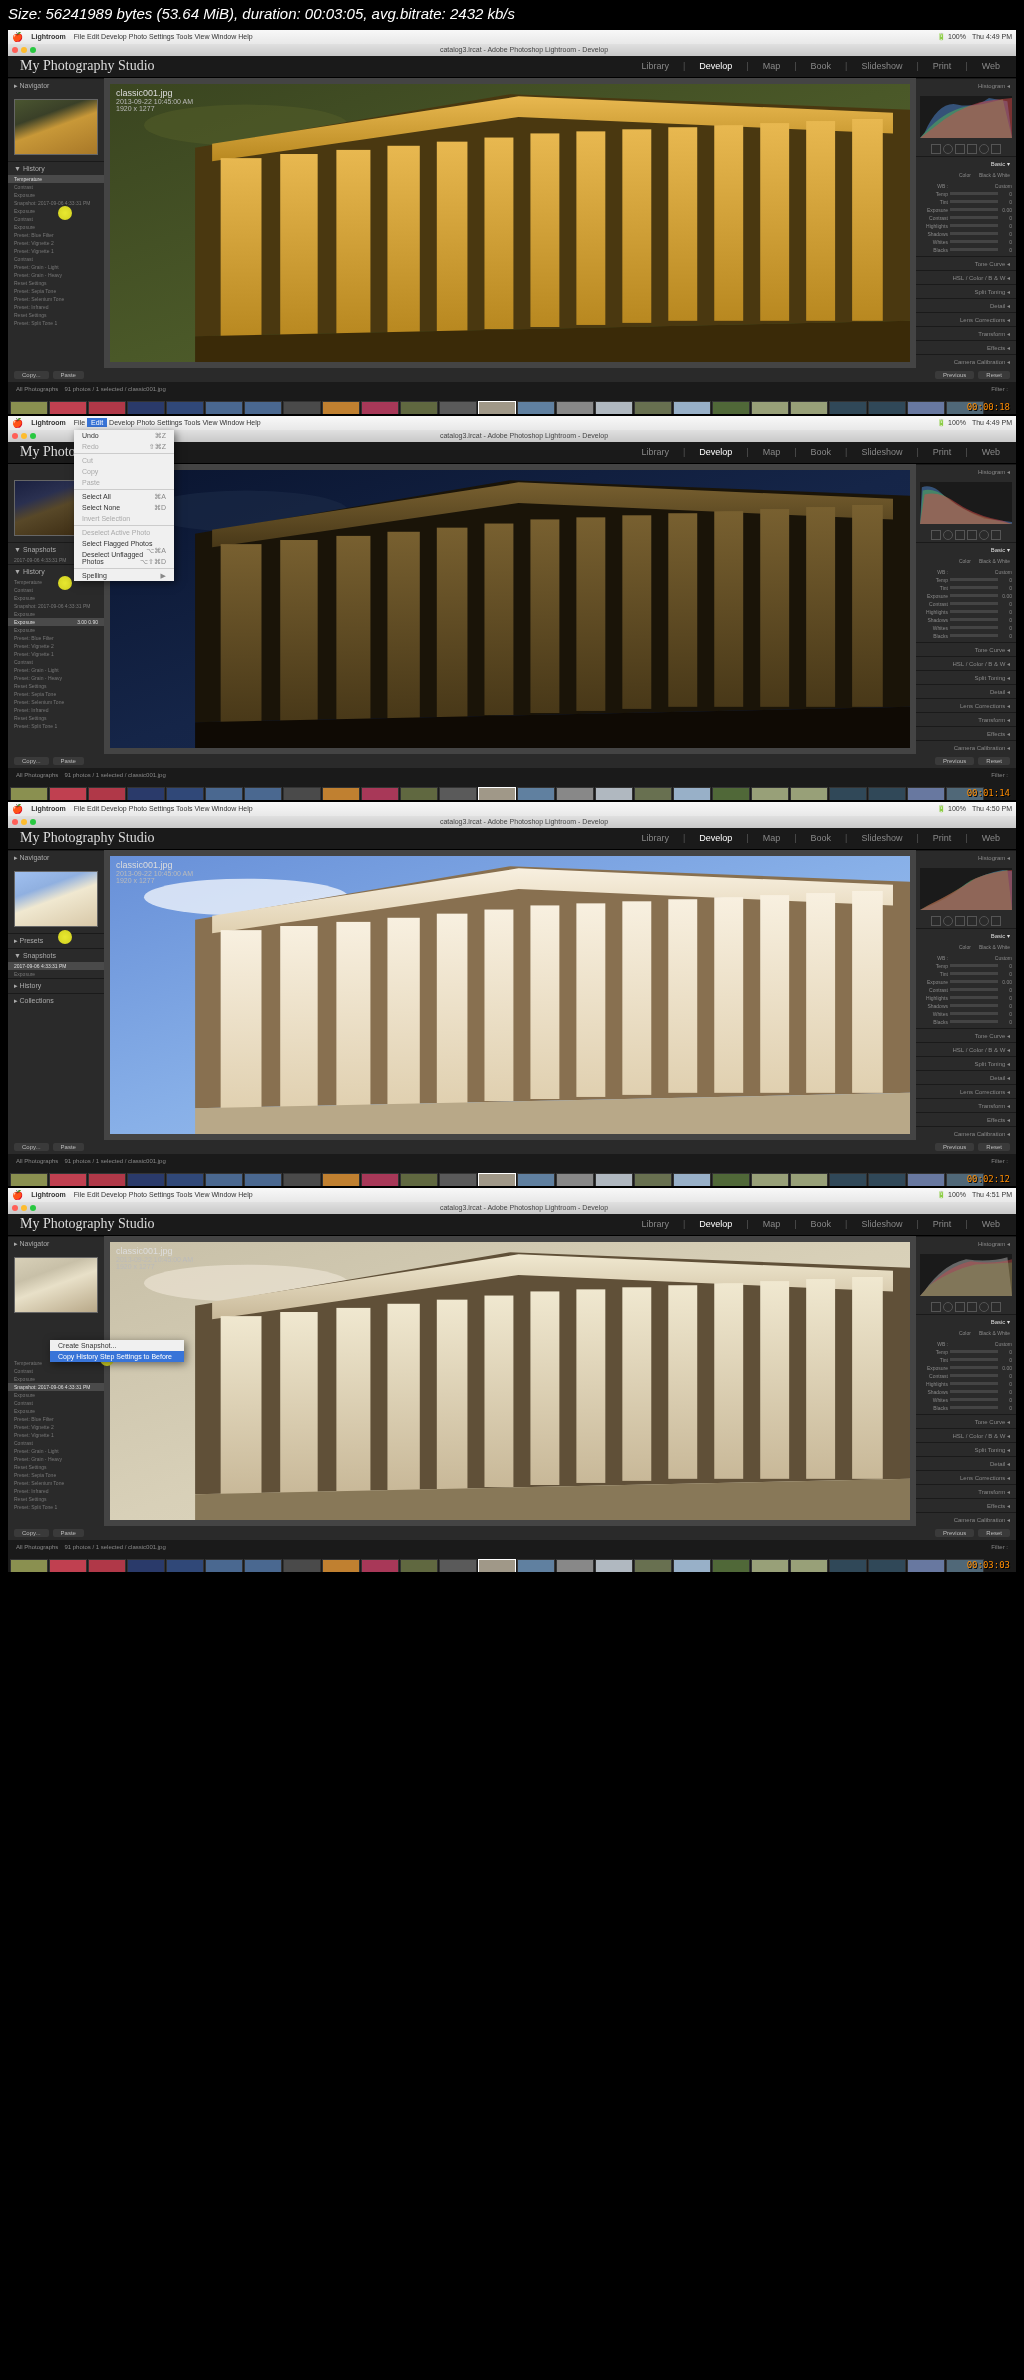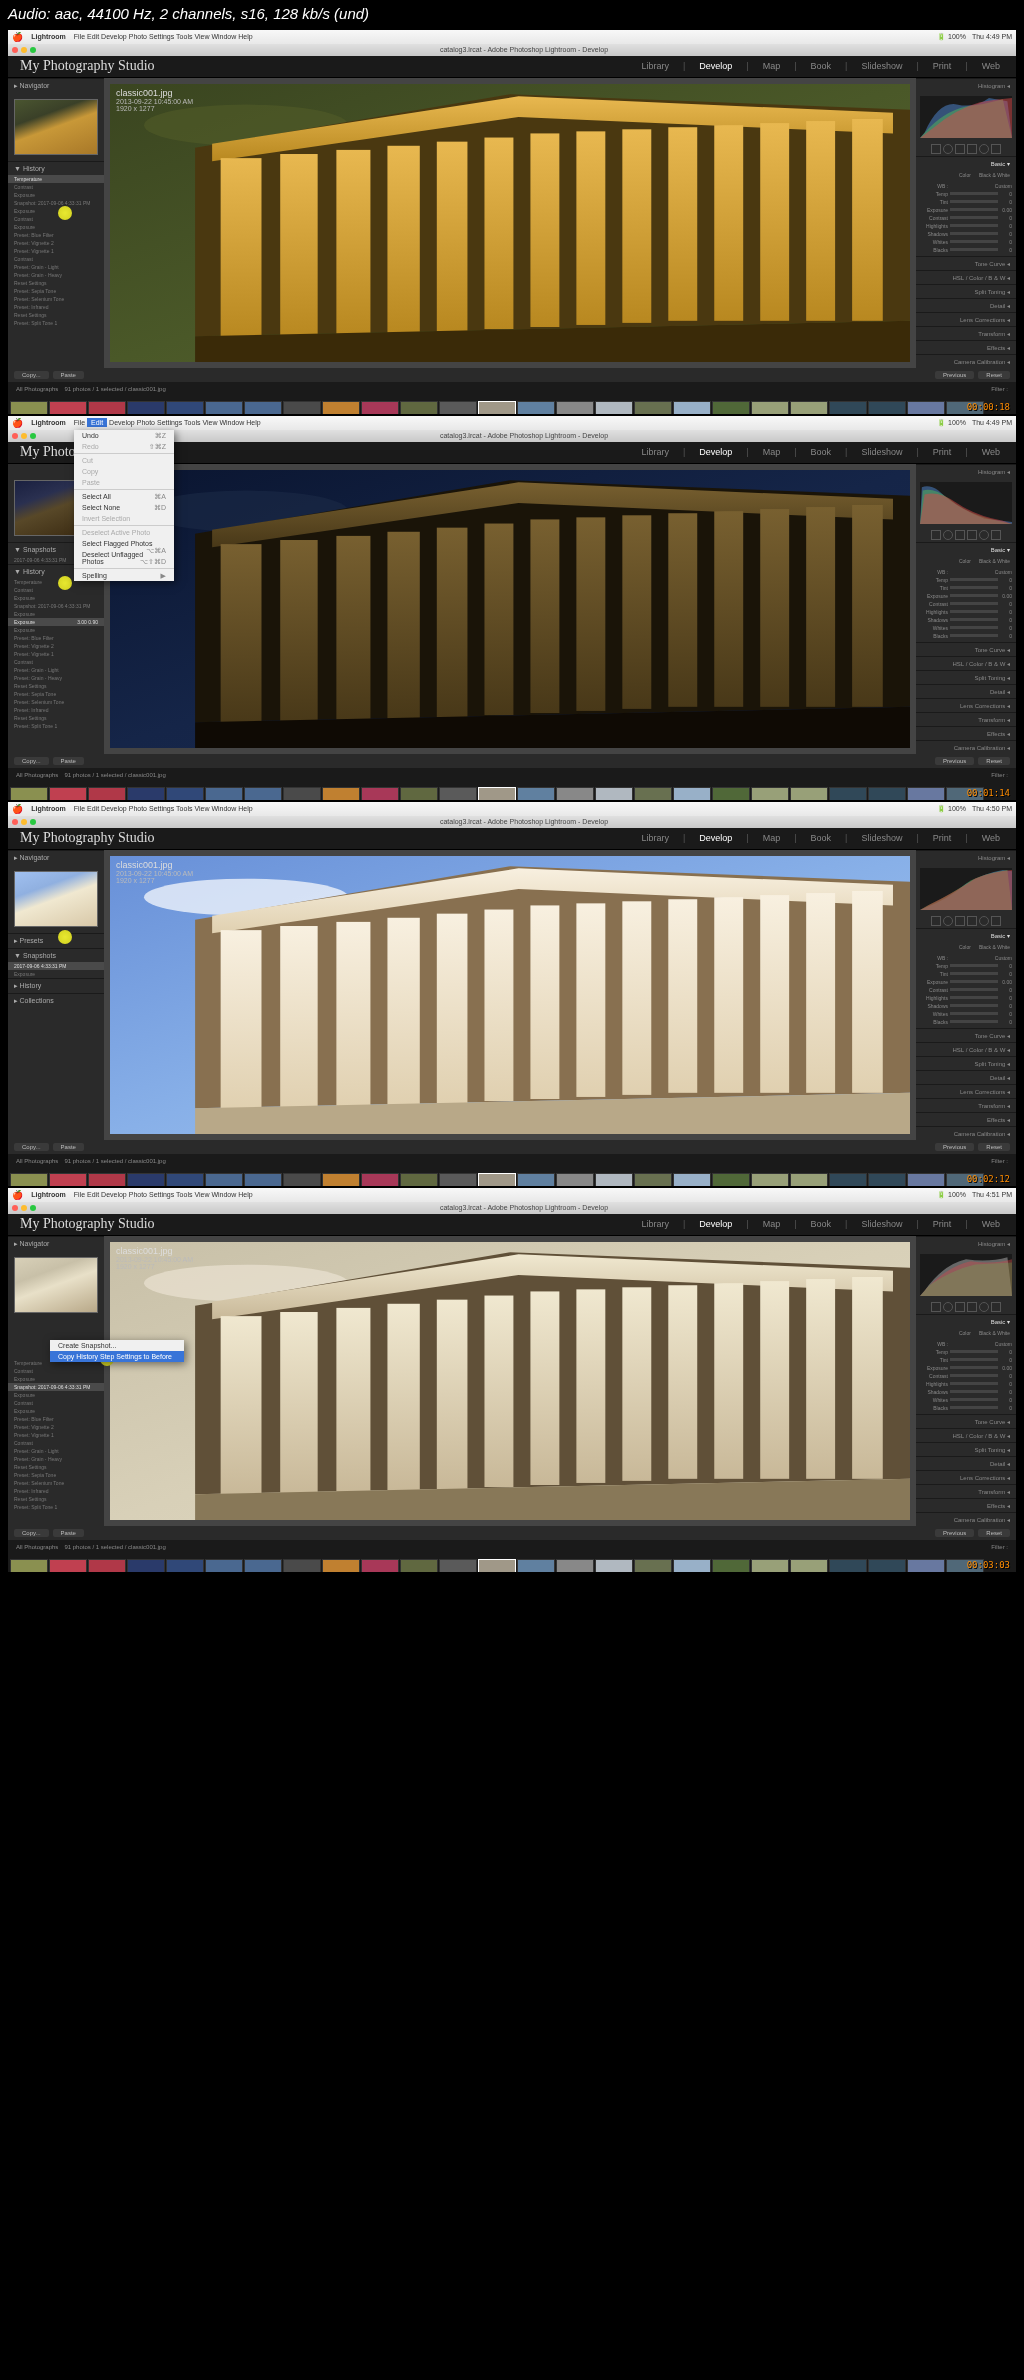--- a/index.html
+++ b/index.html
@@ -56,21 +56,21 @@
 .ctx-menu div{padding:2px 12px 2px 8px}
 .ctx-menu .hl{background:#3874d8;color:#fff}
 .bottom-btns{height:14px;background:#2a2a2a;display:flex;padding:0 6px;gap:4px;align-items:center}
 .btn{background:#3a3a3a;color:#bbb;font-size:6px;padding:1px 8px;border-radius:2px;cursor:pointer}
 .btn.r{margin-left:auto}
 </style>
 </head>
 <body>
 
 <div class="fileinfo">
-<div>Audio: aac, 44100 Hz, 2 channels, s16, 128 kb/s (und)</div>
+<div>Size: 56241989 bytes (53.64 MiB), duration: 00:03:05, avg.bitrate: 2432 kb/s</div>
 </div>
 
 <div class="shot" id="shot1">
 <div class="menubar">
 <span class="apple">🍎</span>
 <b>Lightroom</b>
 <span id="mb1"><span>File</span> <span>Edit</span> <span>Develop</span> <span>Photo</span> <span>Settings</span> <span>Tools</span> <span>View</span> <span>Window</span> <span>Help</span> </span>
 <span class="right">
         <span>🔋 <span>100%</span></span>
         <span>Thu 4:49 PM</span>

